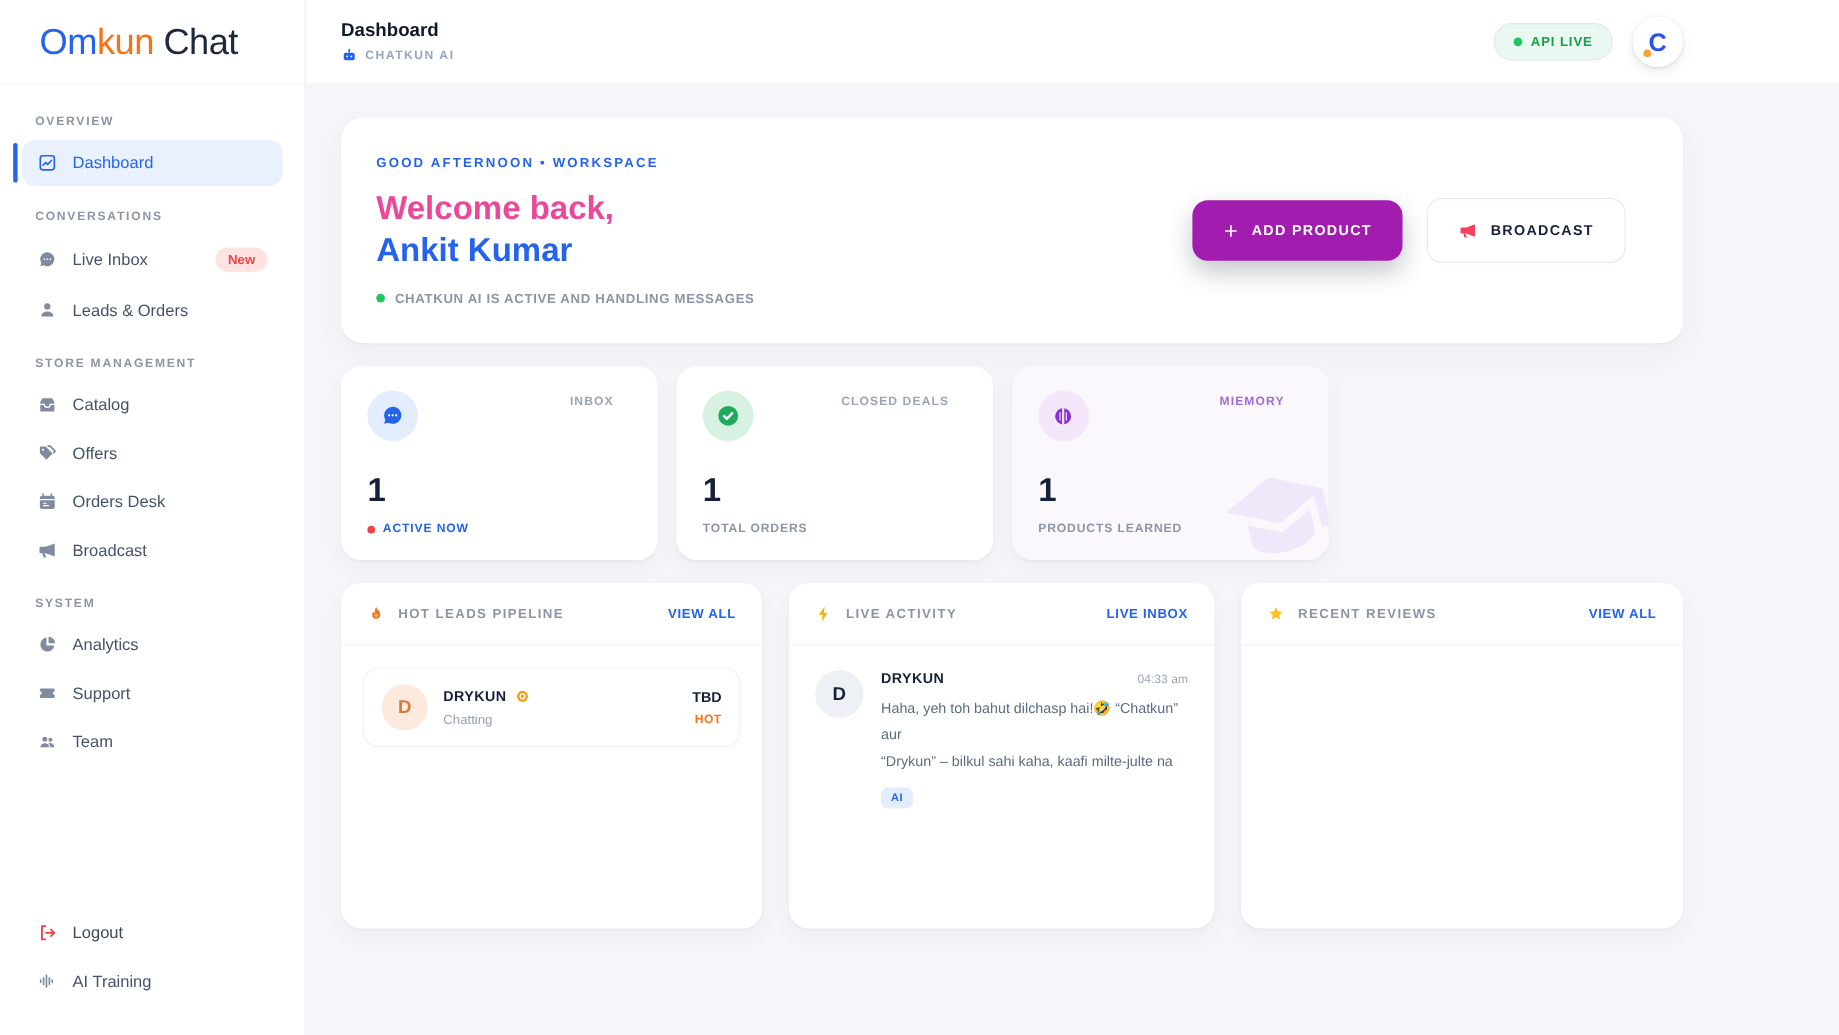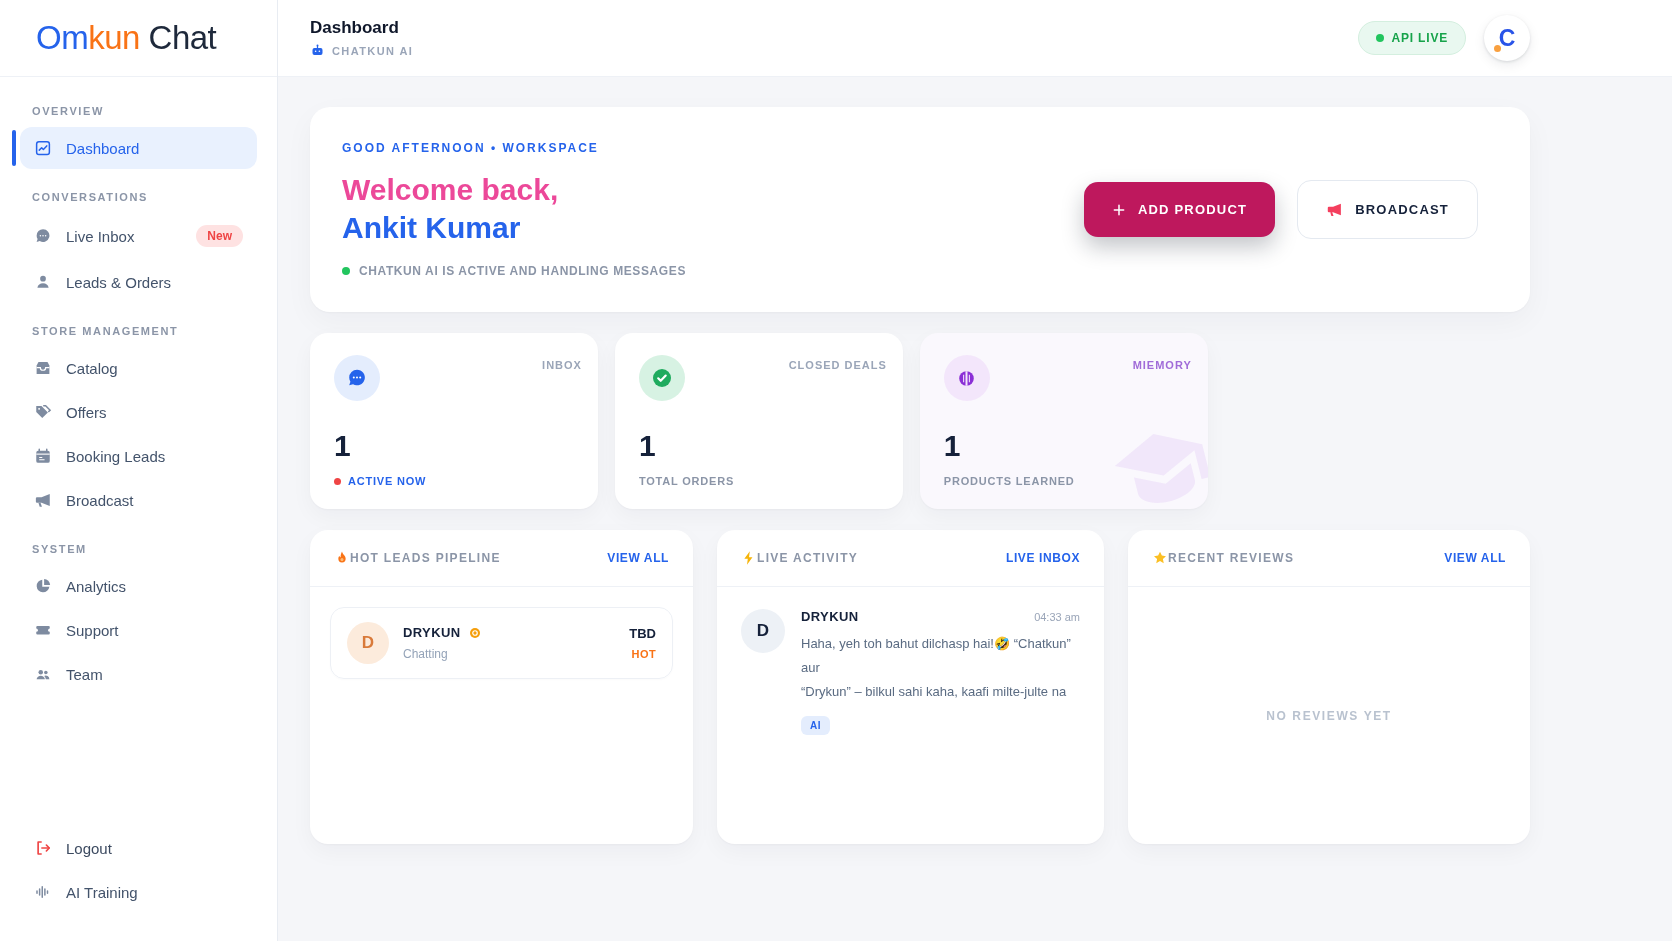--- a/index.html
+++ b/index.html
@@ -95,57 +95,57 @@
   .w-title { font-size:30px; font-weight:800; color:#ec4899; margin-top:16px; line-height:1.25; }
   .w-name { font-size:30px; font-weight:800; color:#2563eb; line-height:1.25; }
   .w-status { display:flex; align-items:center; gap:9px; margin-top:18px;
     font-size:12px; font-weight:600; color:#8b95a7; letter-spacing:0.6px; }
   .w-actions { display:flex; align-items:center; gap:22px; }
   .btn {
     display:flex; align-items:center; gap:12px; border-radius:14px; cursor:pointer;
     font-size:13px; font-weight:800; letter-spacing:1.2px; padding:20px 28px; border:none;
     font-family:"Liberation Sans", sans-serif;
   }
-  .btn-dark { background:#be185d; color:#ffffff; box-shadow:0 10px 22px rgba(20,27,45,.25); }
+  .btn-dark { background:#a21caf; color:#ffffff; box-shadow:0 10px 22px rgba(20,27,45,.25); }
   .btn-light { background:#ffffff; color:#15213a; border:1px solid #e4e9f0; }
 
   
   .stats { display:grid; grid-template-columns:1fr 1fr 1fr 1.06fr; gap:17px; }
   .stat-card {
     background:#ffffff; border-radius:18px; padding:22px 24px; height:176px;
     position:relative; overflow:hidden;
     box-shadow:0 1px 2px rgba(15,23,42,.03), 0 8px 22px rgba(15,23,42,.04);
     display:flex; flex-direction:column;
   }
   .stat-card.memory { background:#faf8fd; }
   .stat-ic { width:46px; height:46px; border-radius:50%; display:flex; align-items:center; justify-content:center; }
   .ic-blue   { background:#e4edfd; color:#2563eb; }
   .ic-green  { background:#d7f2e3; color:#1fab5e; }
   .ic-indigo { background:#e6e6fb; color:#5a5fe0; }
   .ic-purple { background:#f3e6fb; color:#8b2fd6; }
   .stat-label {
-    position:absolute; top:26px; right:16px;
+    position:absolute; top:26px; right:40px;
     font-size:11px; font-weight:700; color:#9aa5b8; letter-spacing:1px;
   }
   .stat-label.purple { color:#a06bd8; }
   .stat-value { font-size:30px; font-weight:800; color:#15213a; margin-top:auto; }
   .stat-cap { display:flex; align-items:center; gap:7px; margin-top:12px;
     font-size:11px; font-weight:700; color:#8b95a7; letter-spacing:0.8px; }
   .stat-cap.blue { color:#2563eb; }
   .grad-cap { position:absolute; right:-8px; bottom:-14px; opacity:.55; transform:rotate(-14deg); }
 
   
   .panels { display:grid; grid-template-columns:383px 387px 1fr; gap:24px; }
   .panel {
     background:#ffffff; border-radius:18px; min-height:314px;
     box-shadow:0 1px 2px rgba(15,23,42,.03), 0 8px 22px rgba(15,23,42,.04);
     display:flex; flex-direction:column; overflow:hidden;
   }
   .panel-head {
-    display:flex; align-items:center; gap:0;
+    display:flex; align-items:center; gap:12px;
     padding:20px 24px; border-bottom:1px solid #eef1f6;
   }
   .panel-title { font-size:12px; font-weight:700; color:#8b95a7; letter-spacing:1.3px; }
   .panel-link { margin-left:auto; font-size:12px; font-weight:800; color:#2563eb;
     letter-spacing:0.6px; cursor:pointer; text-decoration:none; }
 
   .lead-row {
     margin:20px; border:1px solid #edf0f5; border-radius:14px; padding:14px 16px;
     display:flex; align-items:center; gap:14px; cursor:pointer;
     box-shadow:0 1px 2px rgba(15,23,42,.02);
@@ -244,21 +244,21 @@
 
     <div class="nav-item">
       <span class="icn">
         <svg width="18" height="18" viewBox="0 0 24 24">
             <rect x="3" y="5" width="18" height="16" rx="2.5" fill="currentColor"></rect>
             <path d="M7 3v4M17 3v4" stroke="currentColor" stroke-width="2" stroke-linecap="round"></path>
             <path d="M3 9.5h18" stroke="#fff" stroke-width="1.5"></path>
             <path d="M7.5 14h3M7.5 17h6" stroke="#fff" stroke-width="1.5" stroke-linecap="round"></path>
           </svg>
       </span>
-      <span>Booking Leads</span>
+      <span>Orders Desk</span>
     </div>
 
     <div class="nav-item">
       <span class="icn">
         <svg width="18" height="18" viewBox="0 0 24 24" fill="currentColor">
             <path d="M21 4v16l-11-4.2H4a1.5 1.5 0 0 1-1.5-1.5V9.7A1.5 1.5 0 0 1 4 8.2h6L21 4z"></path>
             <path d="M6 16l1.6 5h3l-1.9-5.4z"></path>
           </svg>
       </span>
       <span>Broadcast</span>
@@ -506,20 +506,17 @@
       <div class="panel">
         <div class="panel-head">
           <span class="icn">
             <svg width="16" height="16" viewBox="0 0 24 24">
                 <path fill="#fbbf24" d="M12 2.6l2.8 5.8 6.2.8-4.6 4.3 1.2 6.2L12 16.6l-5.6 3.1 1.2-6.2L3 9.2l6.2-.8z"></path>
               </svg>
           </span>
           <span class="panel-title">RECENT REVIEWS</span>
           <a class="panel-link">VIEW ALL</a>
         </div>
-        <div class="empty-wrap">
-          <span class="empty-text">NO REVIEWS YET</span>
-        </div>
       </div>
 
     </section>
   </main>
 </div>
 
 </body></html>

